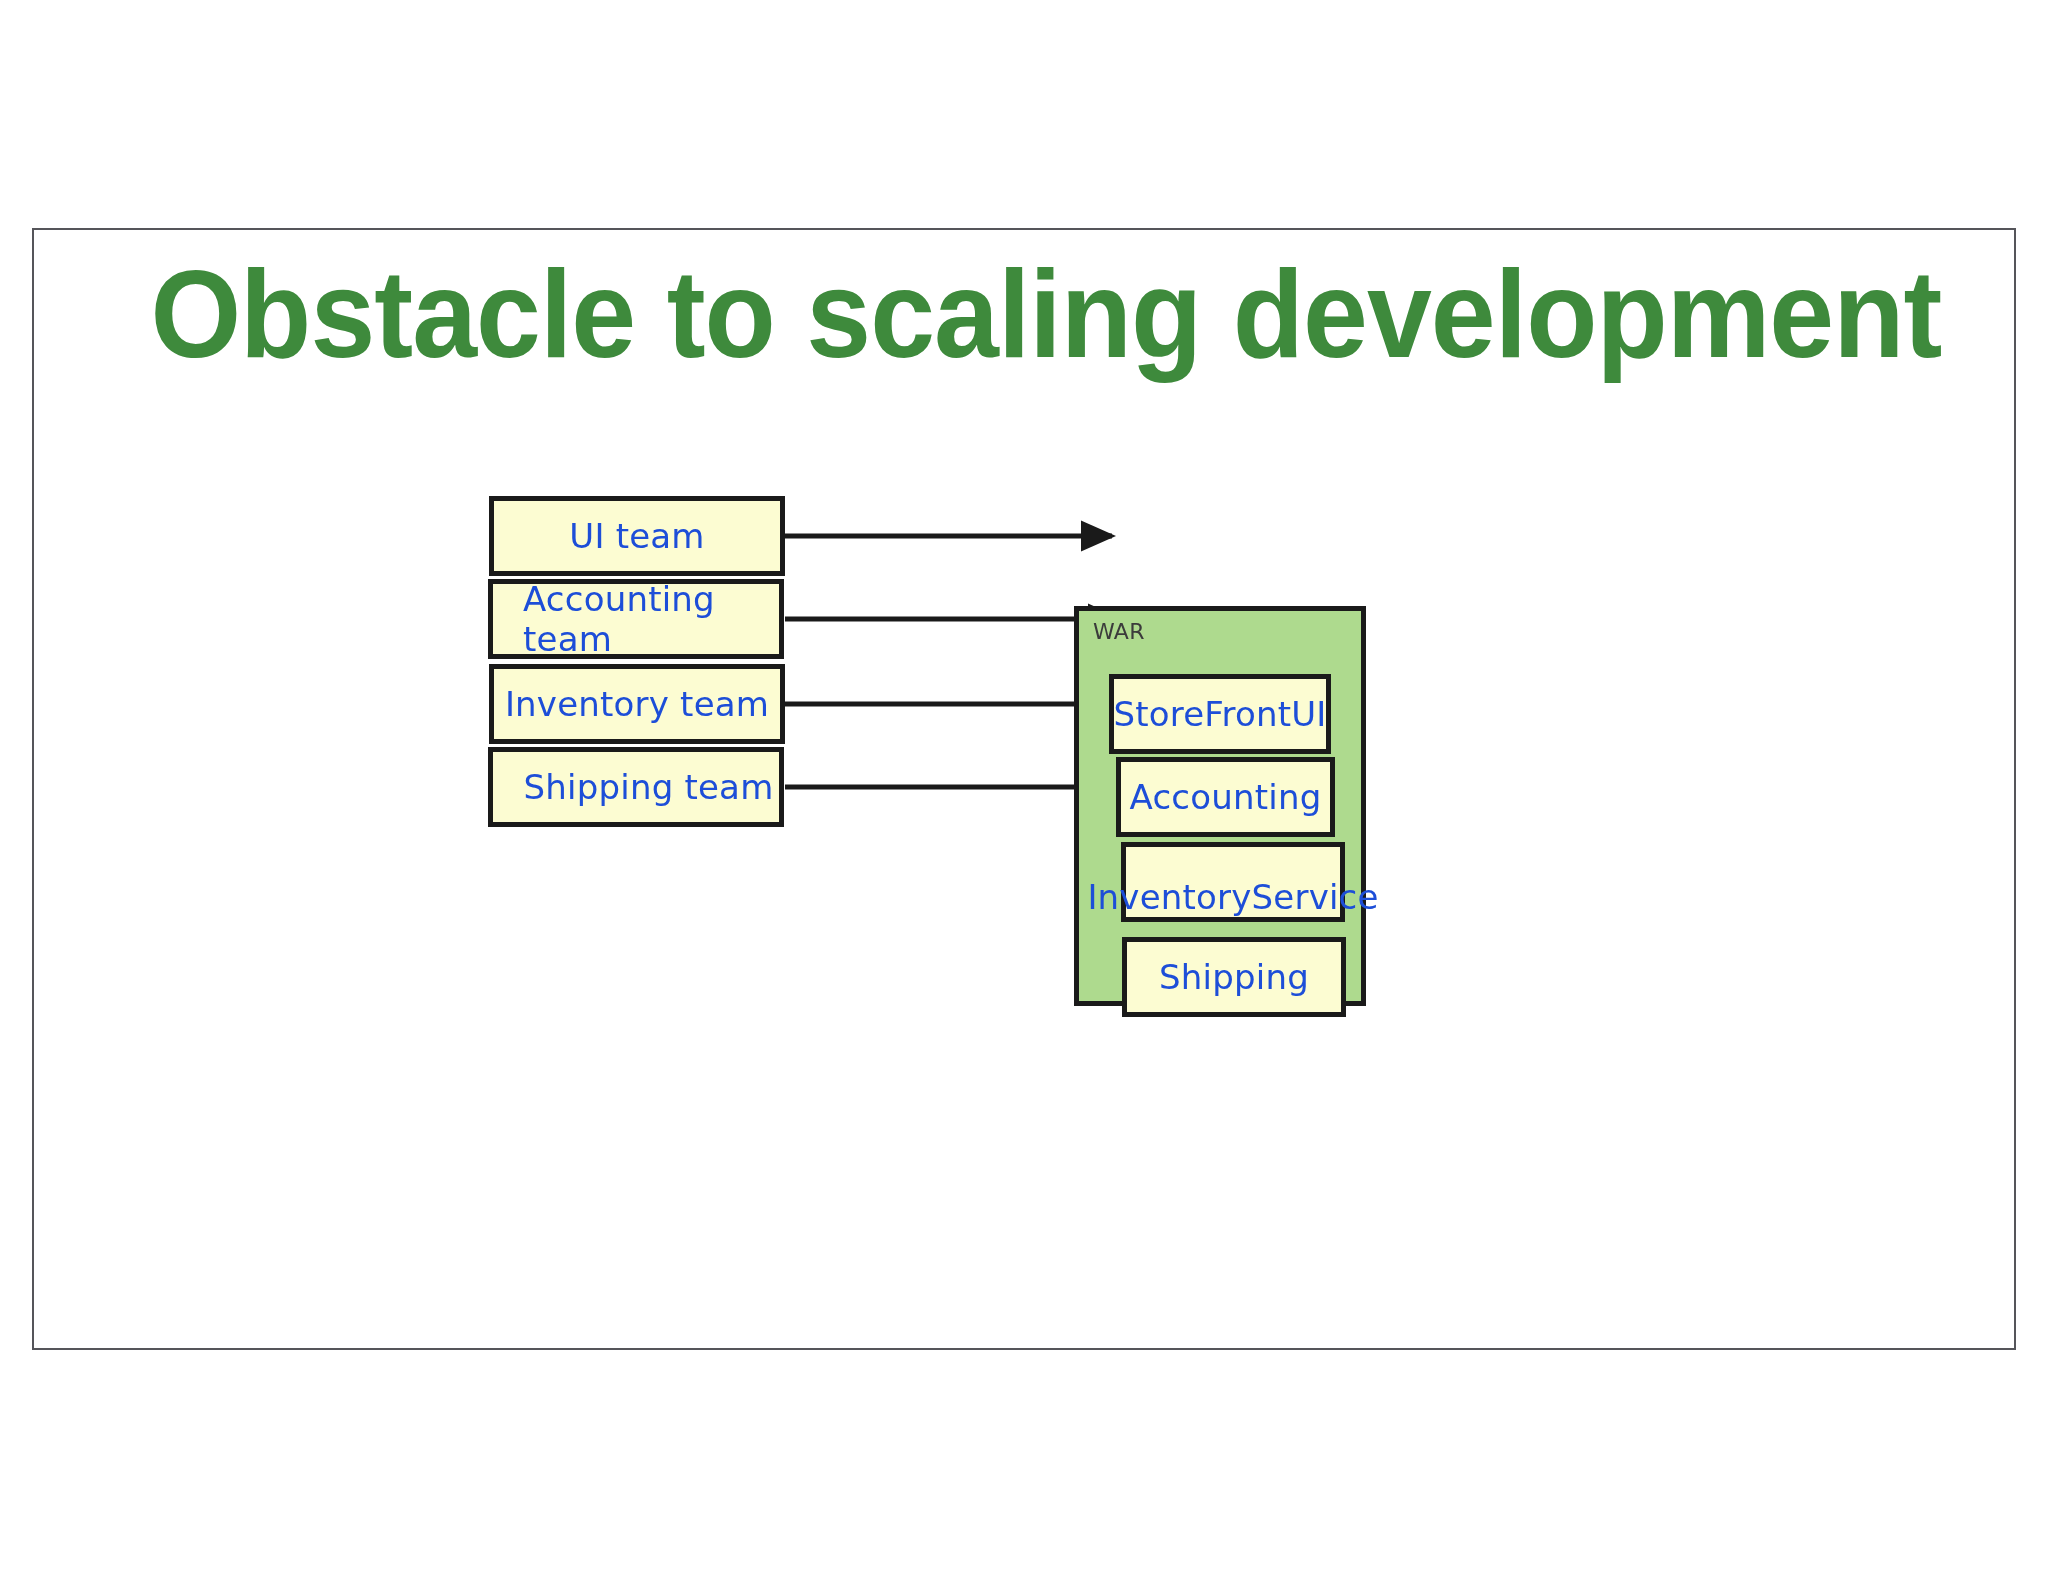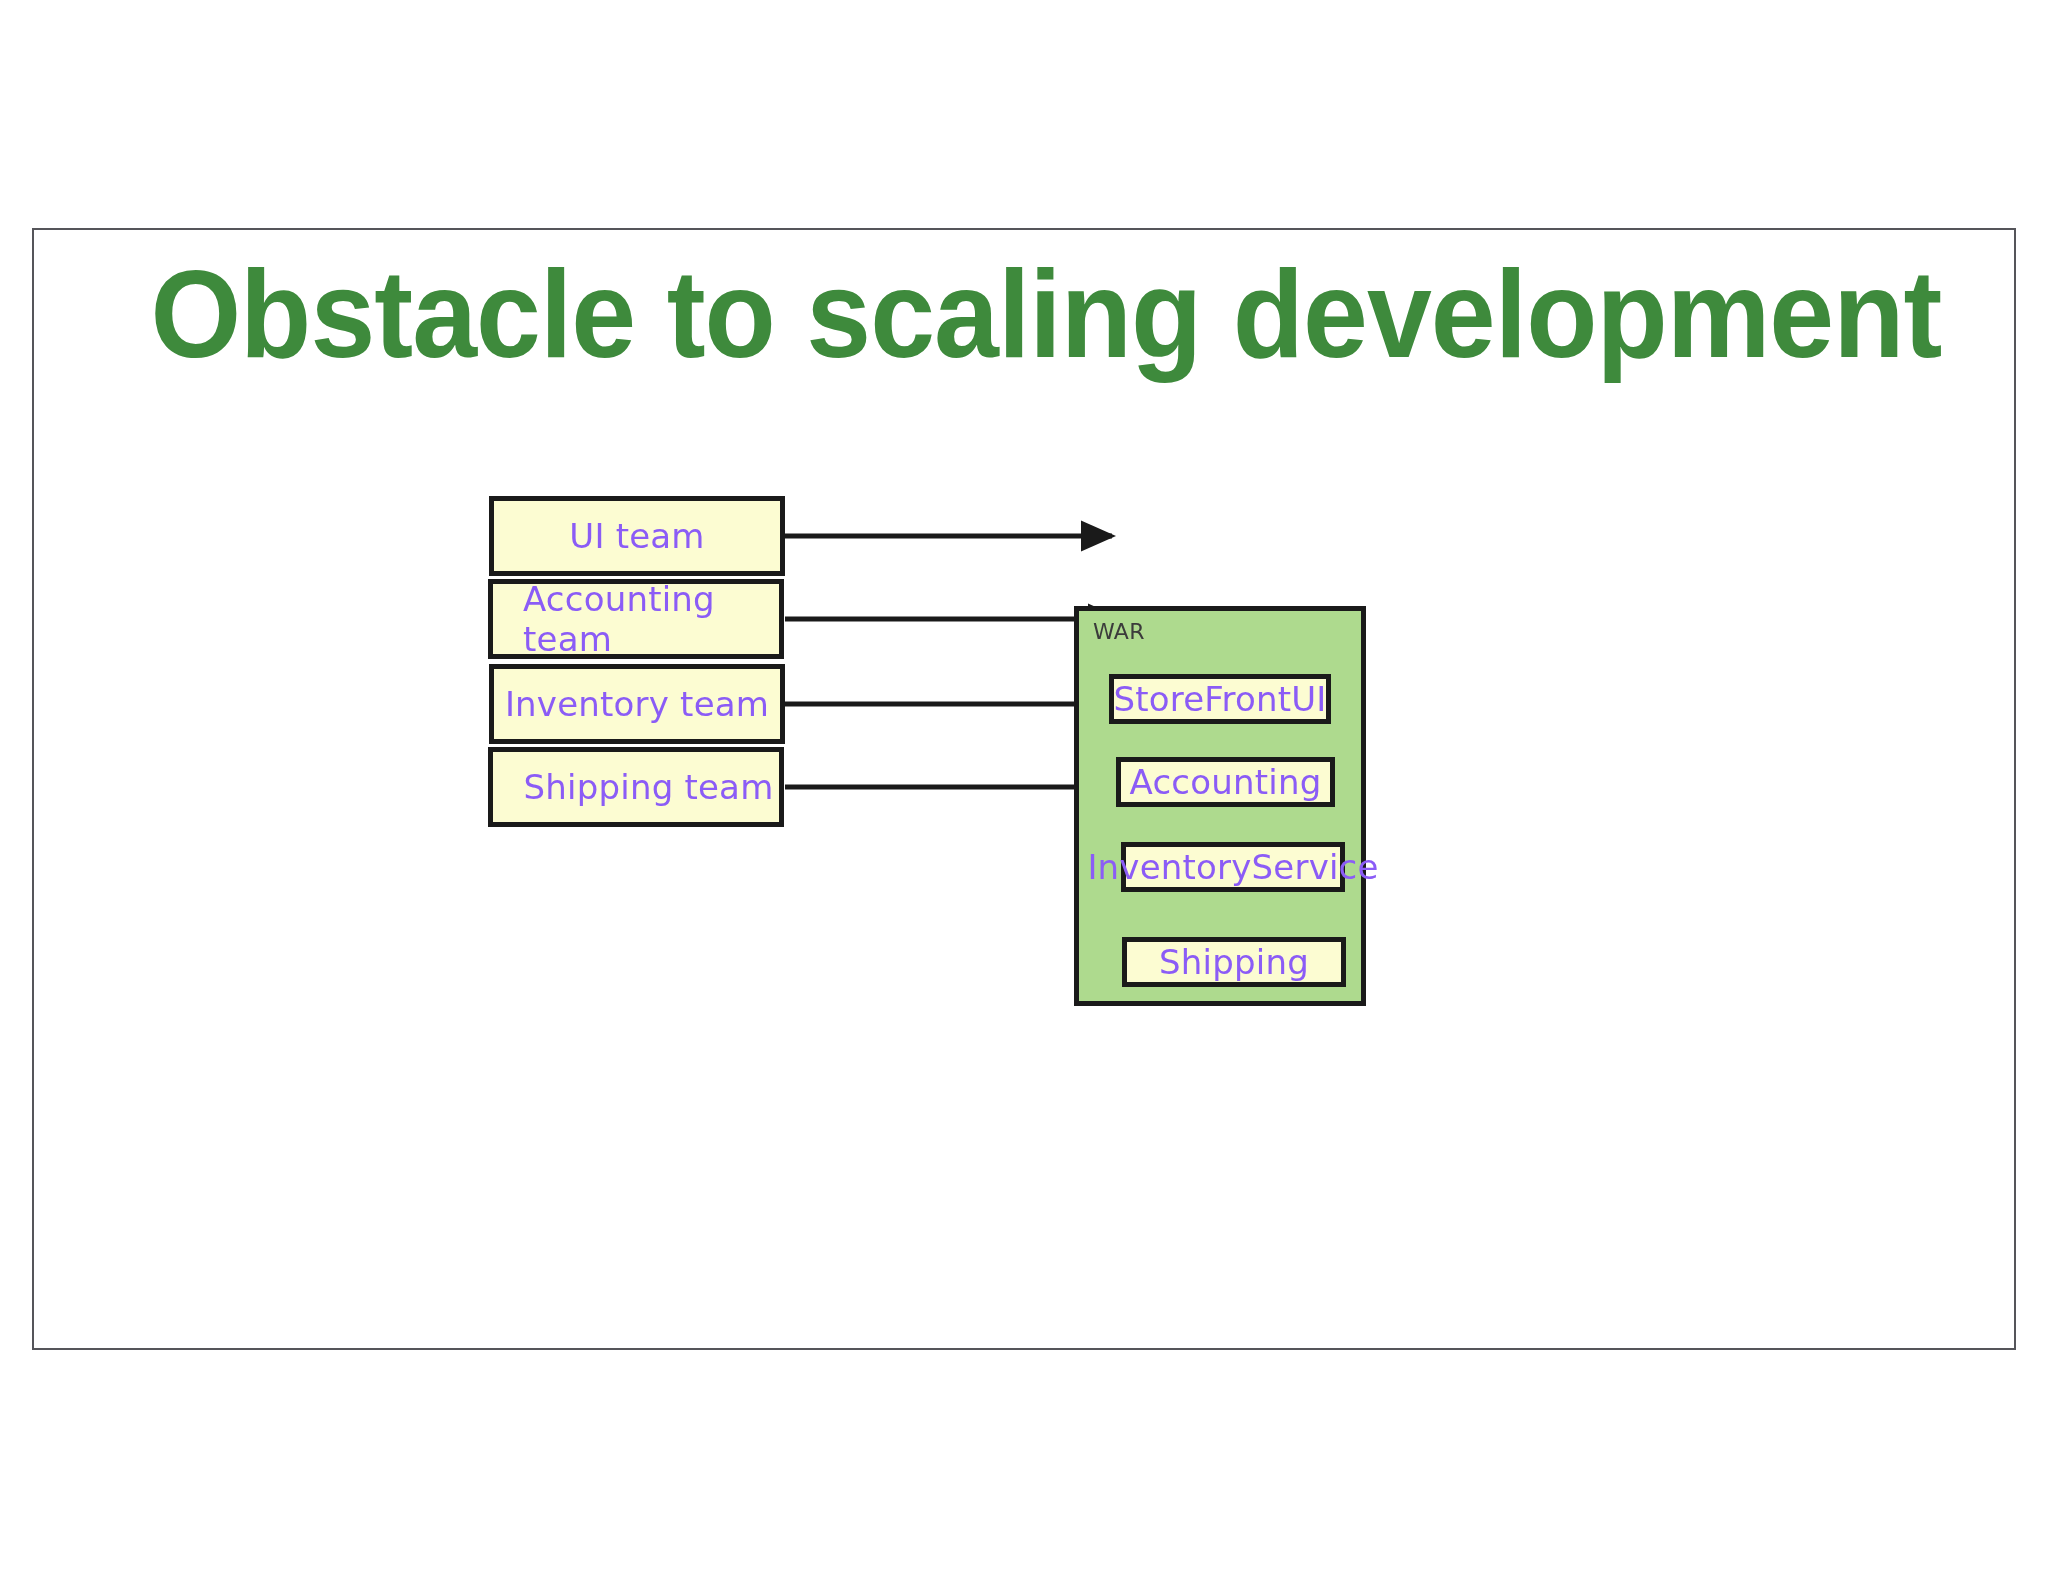--- a/index.html
+++ b/index.html
@@ -64,21 +64,21 @@
 
   
   .node-box {
     position: absolute;
     background: #FCFCD2;
     border: 5px solid #1a1a1a;
     box-sizing: border-box;
     display: flex;
     align-items: center;
     justify-content: center;
-    color: #8b5cf6;
+    color: #1d4ed8;
     font-family: "DejaVu Sans", sans-serif;
     font-size: 34px;
     font-weight: 400;
     letter-spacing: 0.2px;
   }
 
   
   .team-box {
     width: 296px;
     height: 80px;
@@ -100,21 +100,21 @@
     left: 14px;
     top: 8px;
     color: #3b3b3b;
     font-family: "DejaVu Sans", sans-serif;
     font-size: 22px;
     letter-spacing: 0.3px;
   }
 
   
   .service-box {
-    height: 50px;
+    height: 80px;
   }
 
   
   #arrow-layer {
     position: absolute;
     left: 0;
     top: 0;
     width: 1984px;
     height: 1118px;
     pointer-events: none;

